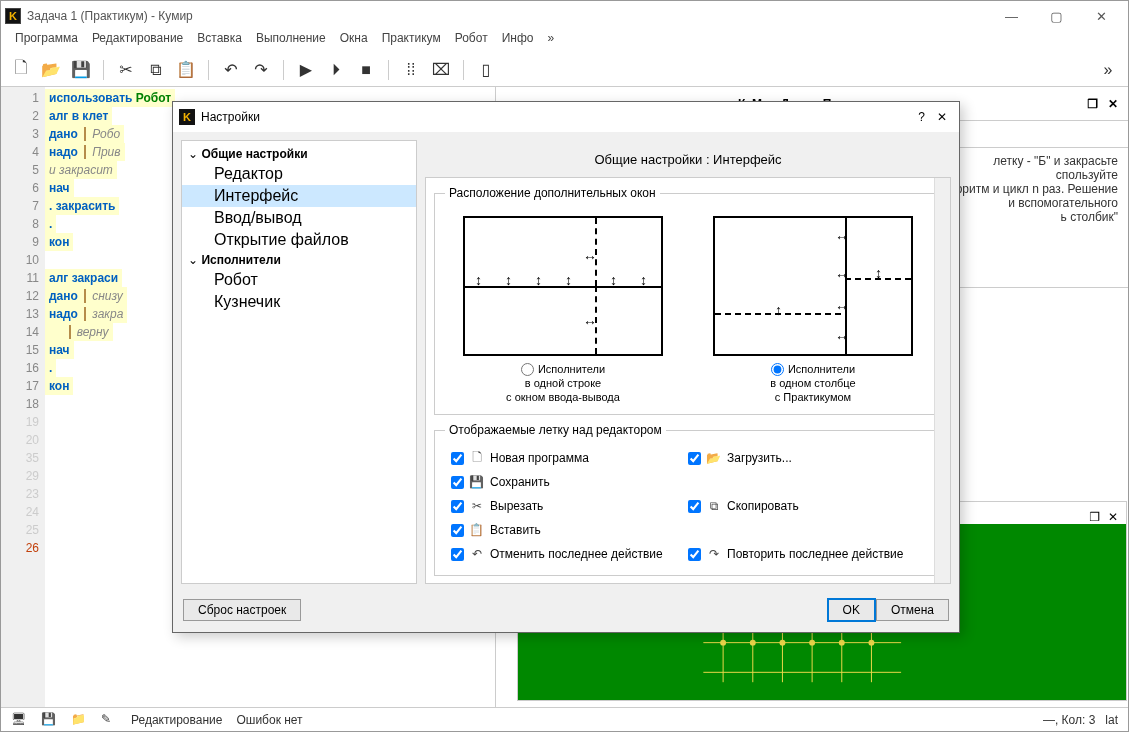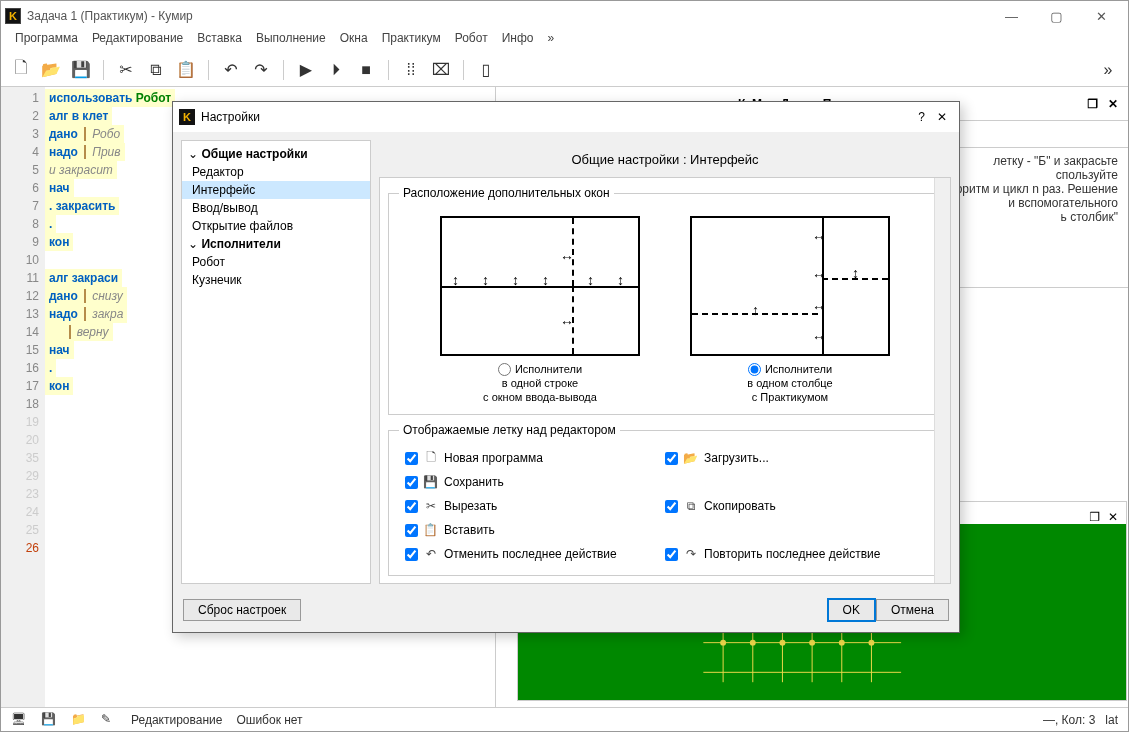--- a/index.html
+++ b/index.html
@@ -45,22 +45,22 @@
 .statusbar .st-icon { width: 16px; height: 16px; }
 .statusbar .right { margin-left: auto; display: flex; gap: 10px; }
 
 
 .dialog { position: absolute; left: 172px; top: 101px; width: 788px; height: 532px; background: #f0f0f0; border: 1px solid #666; box-shadow: 4px 4px 12px rgba(0,0,0,0.2); }
 .dlg-titlebar { height: 30px; display: flex; align-items: center; padding: 0 6px; background: #fff; }
 .dlg-titlebar .app-icon { width: 16px; height: 16px; background: #121212; display: flex; align-items: center; justify-content: center; color: #f5b301; font-weight: bold; font-size: 11px; margin-right: 6px; }
 .dlg-titlebar .title { font-size: 12px; }
 .dlg-titlebar .ctrls { margin-left: auto; display: flex; gap: 12px; font-size: 14px; padding-right: 6px;}
 .dlg-body { height: 460px; display: flex; padding: 8px; gap: 8px; }
-.dlg-sidebar { width: 190px; background: #fff; border: 1px solid #ccc; padding: 4px 0; }
-.tree-item { padding: 2px 6px 2px 10px; font-size: 12px; }
+.dlg-sidebar { width: 236px; background: #fff; border: 1px solid #ccc; padding: 4px 0; }
+.tree-item { padding: 2px 6px 2px 32px; font-size: 16px; }
 .tree-cat { font-weight: bold; padding: 2px 6px; font-size: 12px; }
 .tree-cat::before { content: "⌄ "; font-weight: normal; }
 .tree-item.sel { background: #cce8ff; }
 
 .dlg-main { flex: 1; display: flex; flex-direction: column; overflow:hidden;margin-top:8px;}
 .dlg-main-title { text-align: center; padding: 4px 0 10px; font-size: 13px; }
 .dlg-main-content { flex: 1; border: 1px solid #ccc; background: #fff; overflow-y: auto; padding: 0;}
 .groupbox { margin: 8px; border: 1px solid #ccc; padding: 10px; position: relative; }
 .groupbox > legend { font-size: 12px; padding: 0 4px; }
 .layouts { display: flex; gap: 50px; justify-content: center; }

